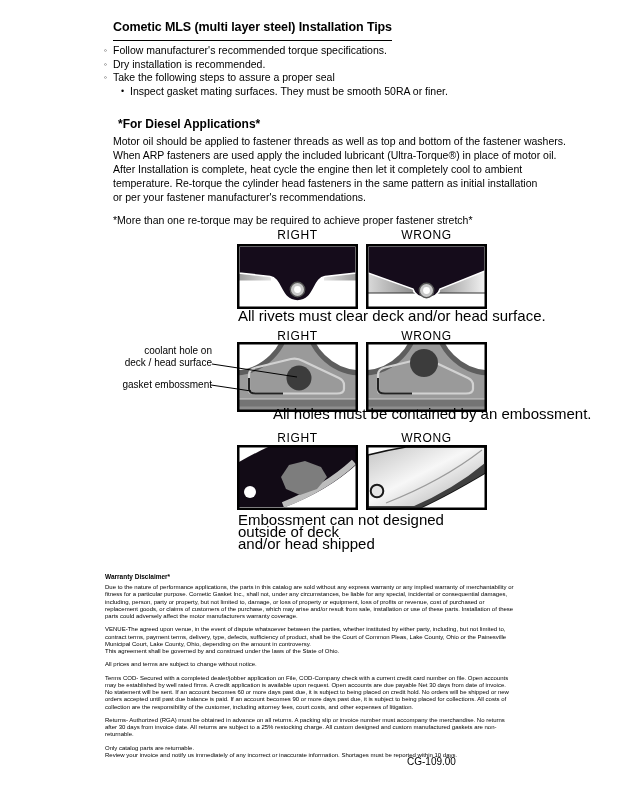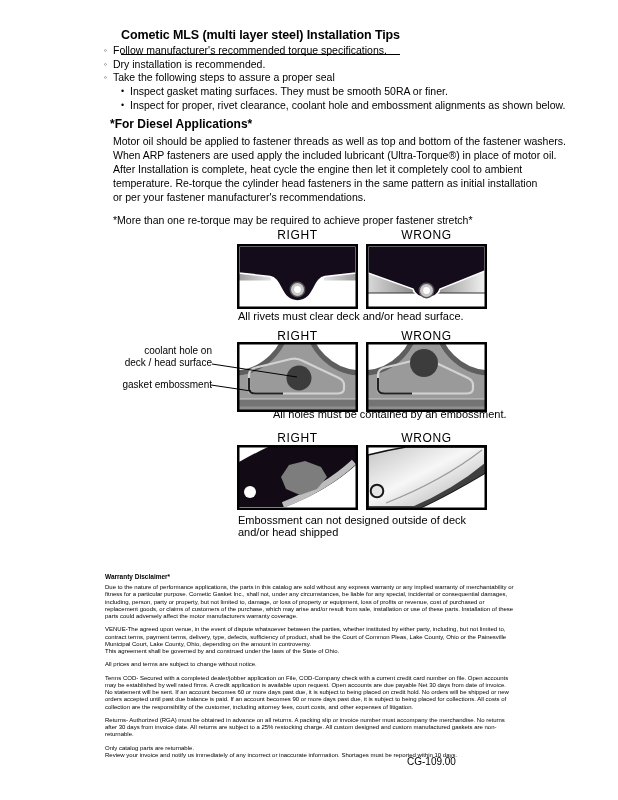--- a/index.html
+++ b/index.html
@@ -3,39 +3,39 @@
 <meta charset="utf-8">
 <style>
   html,body{margin:0;padding:0;background:#fff;}
   .page{
     position:relative;width:618px;height:800px;background:#ffffff;
     font-family:"Liberation Sans","DejaVu Sans",sans-serif;color:#000;
     overflow:hidden;
   }
   
   .title{
-    position:absolute;left:113px;top:20px;margin:8px;
+    position:absolute;left:113px;top:20px;margin:0;
     font-size:12.5px;font-weight:bold;letter-spacing:-.1px;
-    border-bottom:1.8px solid #000;padding-bottom:12px;white-space:nowrap;
+    border-bottom:1.8px solid #000;padding-bottom:6px;white-space:nowrap;
   }
   .tips{position:absolute;left:104px;top:44px;font-size:10.5px;line-height:13.7px;}
   .tip{white-space:nowrap;}
   .tip .mk{display:inline-block;width:9px;font-size:8px;vertical-align:1px;}
   .tip.sub{padding-left:17px;}
   .tip.sub .mk{font-size:9px;}
   
-  .diesel-h{position:absolute;left:110px;top:117px;margin:0;font-size:12px;font-weight:bold;}
+  .diesel-h{position:absolute;left:118px;top:117px;margin:0;font-size:12px;font-weight:bold;}
   .para{position:absolute;left:113px;font-size:10.5px;line-height:13.8px;white-space:nowrap;}
   .para.p1{top:135px;}
   .para.p2{top:163px;}
   .para.note{top:202px;margin-top:12px;}
   
   .dg-label{position:absolute;width:121px;text-align:center;font-size:12px;letter-spacing:.6px;}
   .dg-box{position:absolute;width:121px;}
-  .dg-caption{position:absolute;font-size:11px;line-height:12px;}
+  .dg-caption{position:absolute;font-size:15px;line-height:12px;}
   .side-label{position:absolute;left:100px;width:112px;text-align:right;font-size:10px;line-height:11.5px;}
   .leader{position:absolute;left:105px;top:340px;pointer-events:none;}
   
   .warranty{position:absolute;left:105px;top:573px;width:410px;}
   .warranty h3{margin:0 0 4px 0;font-size:6.5px;font-weight:bold;}
   .warranty p{margin:0 0 6px 0;font-size:6px;line-height:7.25px;white-space:pre-line;text-align:left;}
   
   .pagenum{position:absolute;left:385px;top:756px;font-size:10px;margin-left:22px;}
   svg{display:block;}
 </style>
@@ -44,21 +44,20 @@
 
 <div class="page">
 
   <h1 class="title">Cometic MLS (multi layer steel) Installation Tips</h1>
 
   <div class="tips">
     <div class="tip"><span class="mk">◦</span><span>Follow manufacturer's recommended torque specifications.</span></div>
     <div class="tip"><span class="mk">◦</span><span>Dry installation is recommended.</span></div>
     <div class="tip"><span class="mk">◦</span><span>Take the following steps to assure a proper seal</span></div>
     <div class="tip sub"><span class="mk">•</span><span>Inspect gasket mating surfaces. They must be smooth 50RA or finer.</span></div>
-    <div class="tip sub"><span class="mk">•</span><span>Inspect for proper, rivet clearance, coolant hole and embossment alignments as shown below.</span></div>
   </div>
 
   <h2 class="diesel-h">*For Diesel Applications*</h2>
 
   <div class="para p1">
     <div>Motor oil should be applied to fastener threads as well as top and bottom of the fastener washers.</div>
     <div>When ARP fasteners are used apply the included lubricant (Ultra-Torque®) in place of motor oil.</div>
   </div>
   <div class="para p2">
     <div>After Installation is complete, heat cycle the engine then let it completely cool to ambient</div>

